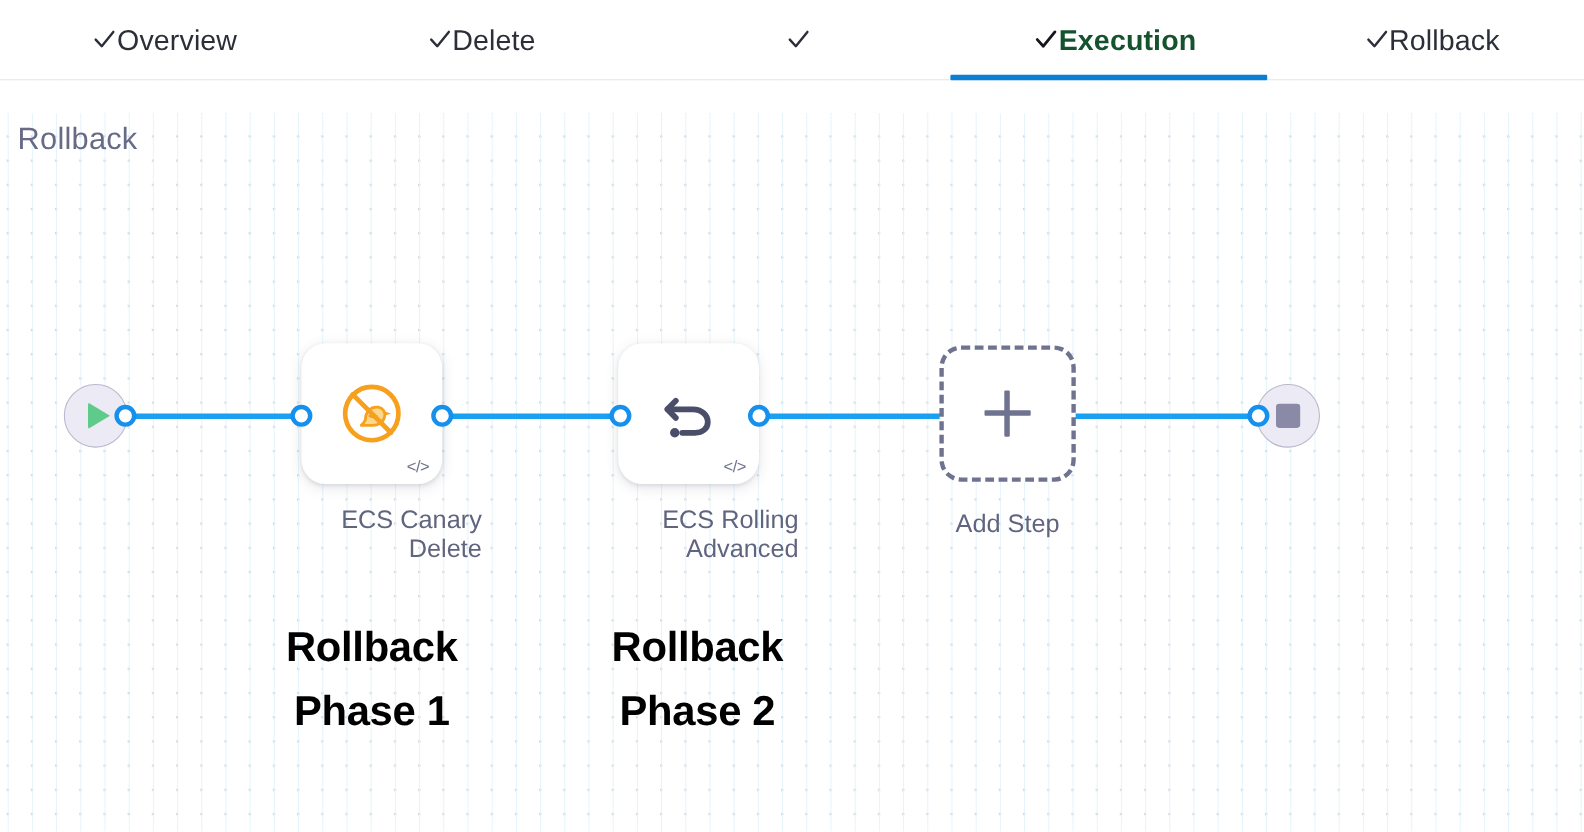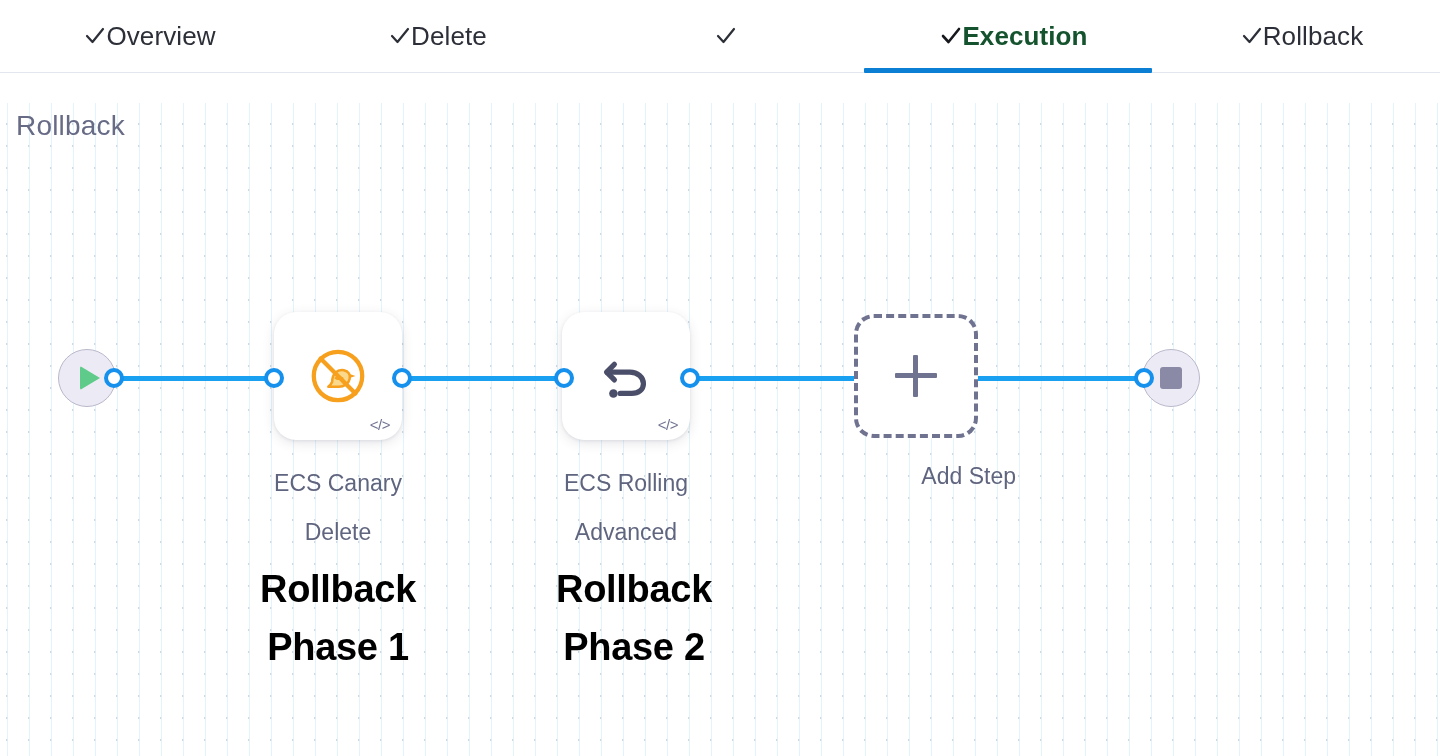--- a/index.html
+++ b/index.html
@@ -216,23 +216,23 @@
     position: absolute;
     background: #6f7390;
     border-radius: 1px;
   }
   .plus::before { left: 0; top: 18px; width: 42px; height: 5px; }
   .plus::after  { top: 0; left: 18px; height: 42px; width: 5px; }
 
   
   .node-label {
     position: absolute;
-    text-align: center;
+    text-align: right;
     font-size: 23px;
-    line-height: 49px;
+    line-height: 26px;
     color: #60657f;
     white-space: pre-line;
   }
 
   .addstep-label {
     position: absolute;
     text-align: center;
     font-size: 23px;
     color: #60657f;
     line-height: 30px;
@@ -357,21 +357,21 @@
       <div class="port" style="left:554px;"></div>
       <div class="port" style="left:680px;"></div>
       <div class="node-label" style="left:526px; top:386px; width:200px;">ECS Rolling
 Advanced</div>
       <div class="phase-note" style="left:514px; top:487px; width:240px;">Rollback
 Phase 2</div>
 
       <div class="addstep" style="left:854px;">
         <span class="plus"></span>
       </div>
-      <div class="addstep-label" style="left:816px; top:388px; width:200px;text-align:right;">Add Step</div>
+      <div class="addstep-label" style="left:816px; top:388px; width:200px;">Add Step</div>
 
       <div class="port" style="left:1134px;"></div>
       <div class="terminal" style="left:1142px;">
         <span class="stop-sq"></span>
       </div>
 
     </div>
   </div>
 </div>
 

